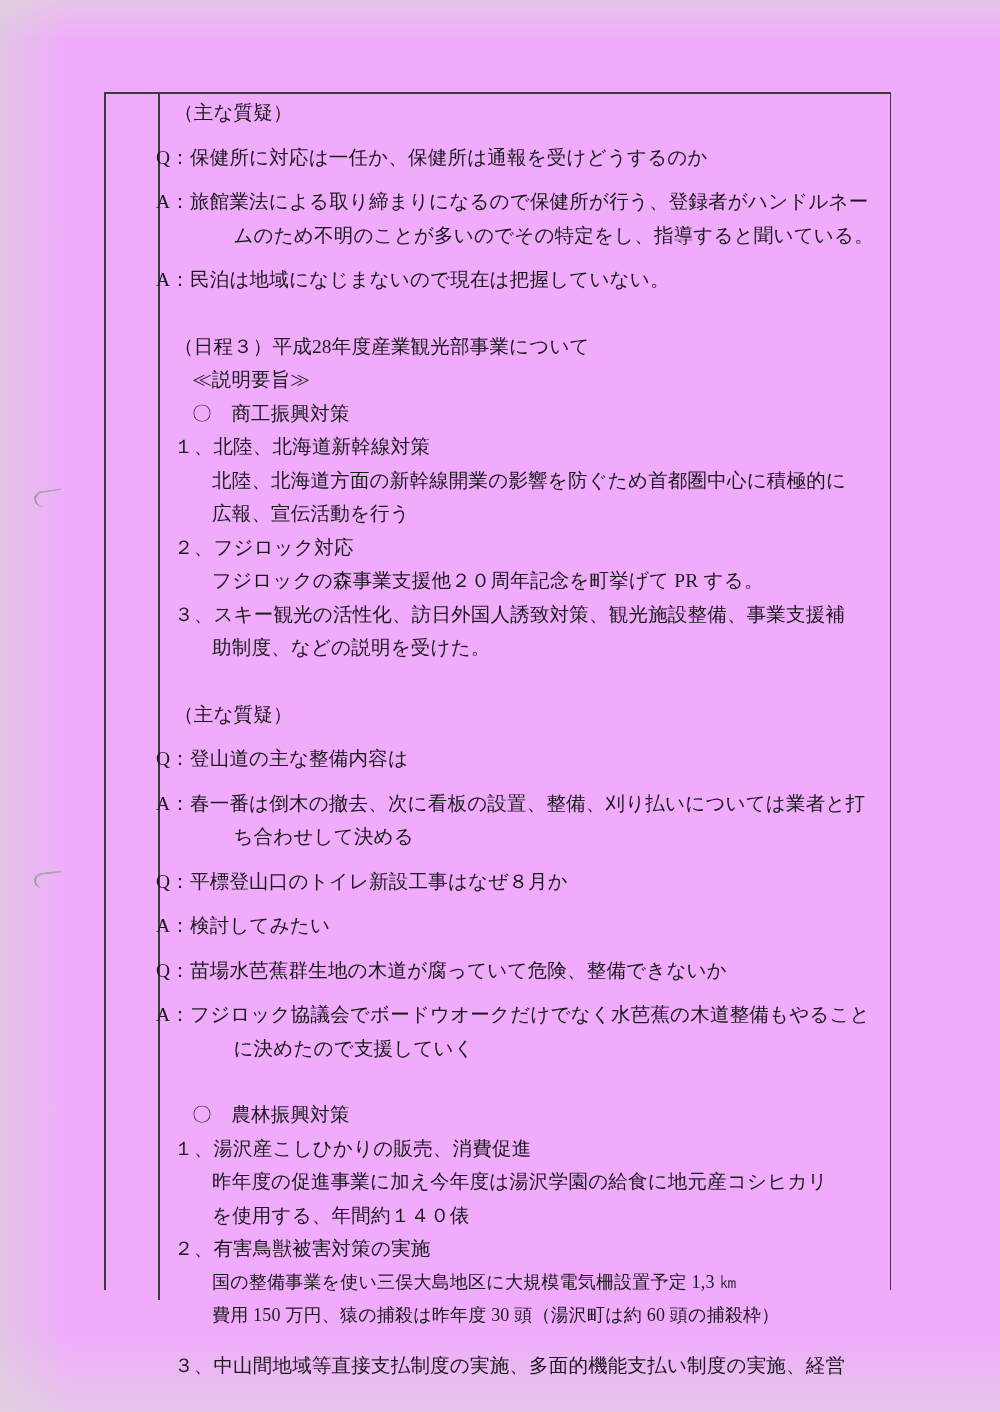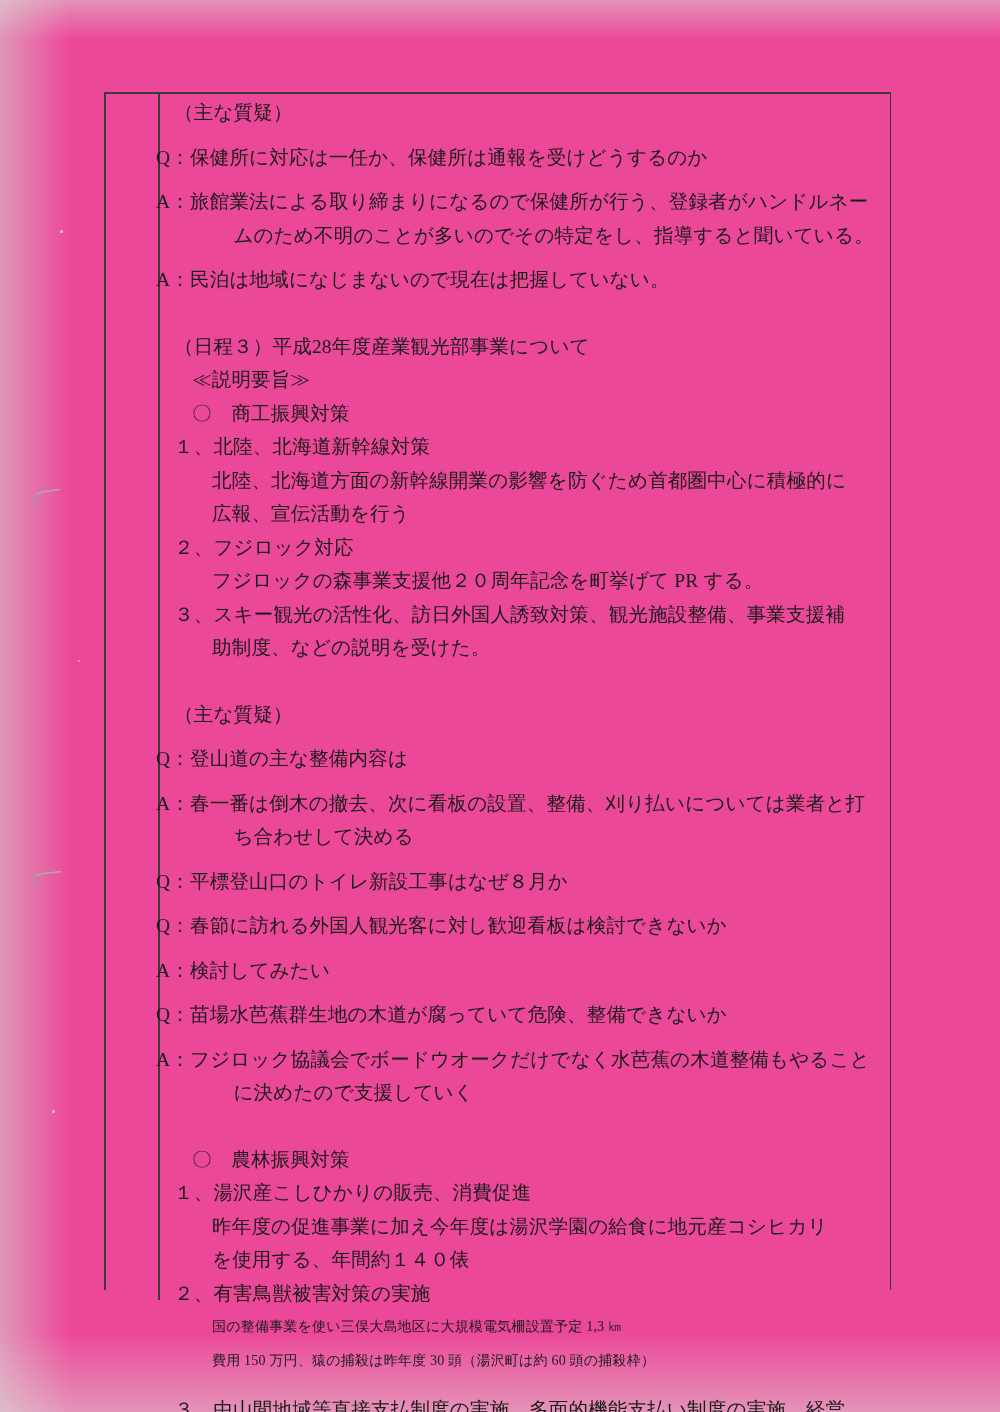--- a/index.html
+++ b/index.html
@@ -13,21 +13,21 @@
     position: relative;
     font-family: "Liberation Serif", "DejaVu Serif", serif;
     color: #1a1a1a;
     overflow: hidden;
   }
 
   
   .page {
     position: absolute;
     inset: 0;
-    background: #ec4899;
+    background: #f0abfc;
   }
 
   
   .scan-edge-left {
     position: absolute;
     left: 0; top: 0;
     width: 70px; height: 100%;
     background: linear-gradient(to right, rgba(215,215,210,0.55), rgba(255,255,255,0));
     pointer-events: none;
   }
@@ -102,21 +102,21 @@
     padding-left: 38px;
     text-indent: -38px;
     margin-top: 11px;
   }
 
   .underline {
     text-underline-offset: 4px;
     text-decoration-thickness: 1.3px;
   }
 
-  .small { font-size: 14px; }
+  .small { font-size: 18px; }
 
   
   .speck {
     position: absolute;
     background: #cfcfcb;
     border-radius: 50%;
   }
 </style>
 </head>
 <body>
@@ -163,21 +163,20 @@
     </div>
 
     <div class="sp"></div>
 
     <div class="blk">
       <div class="line i1">（主な質疑）</div>
       <div class="line hang-q">Q：登山道の主な整備内容は</div>
       <div class="line hang-q">A：春一番は倒木の撤去、次に看板の設置、整備、刈り払いについては業者と打
 　　ち合わせして決める</div>
       <div class="line hang-q">Q：平標登山口のトイレ新設工事はなぜ８月か</div>
-      <div class="line hang-q">Q：春節に訪れる外国人観光客に対し歓迎看板は検討できないか</div>
       <div class="line hang-q">A：検討してみたい</div>
       <div class="line hang-q">Q：苗場水芭蕉群生地の木道が腐っていて危険、整備できないか</div>
       <div class="line hang-q">A：フジロック協議会でボードウオークだけでなく水芭蕉の木道整備もやること
 　　に決めたので支援していく</div>
     </div>
 
     <div class="sp"></div>
 
     <div class="blk">
       <div class="line i2">〇　農林振興対策</div>

